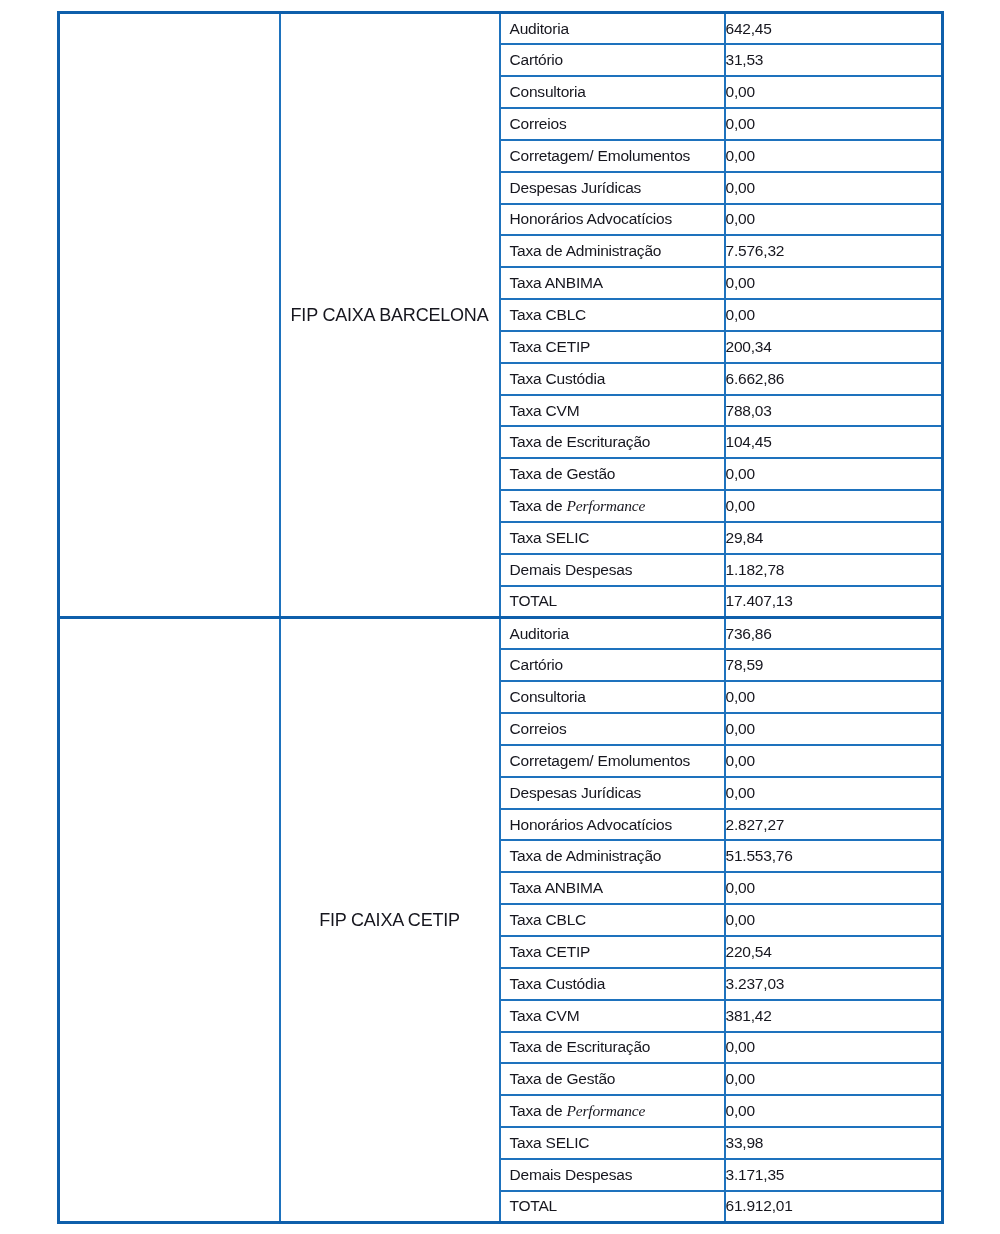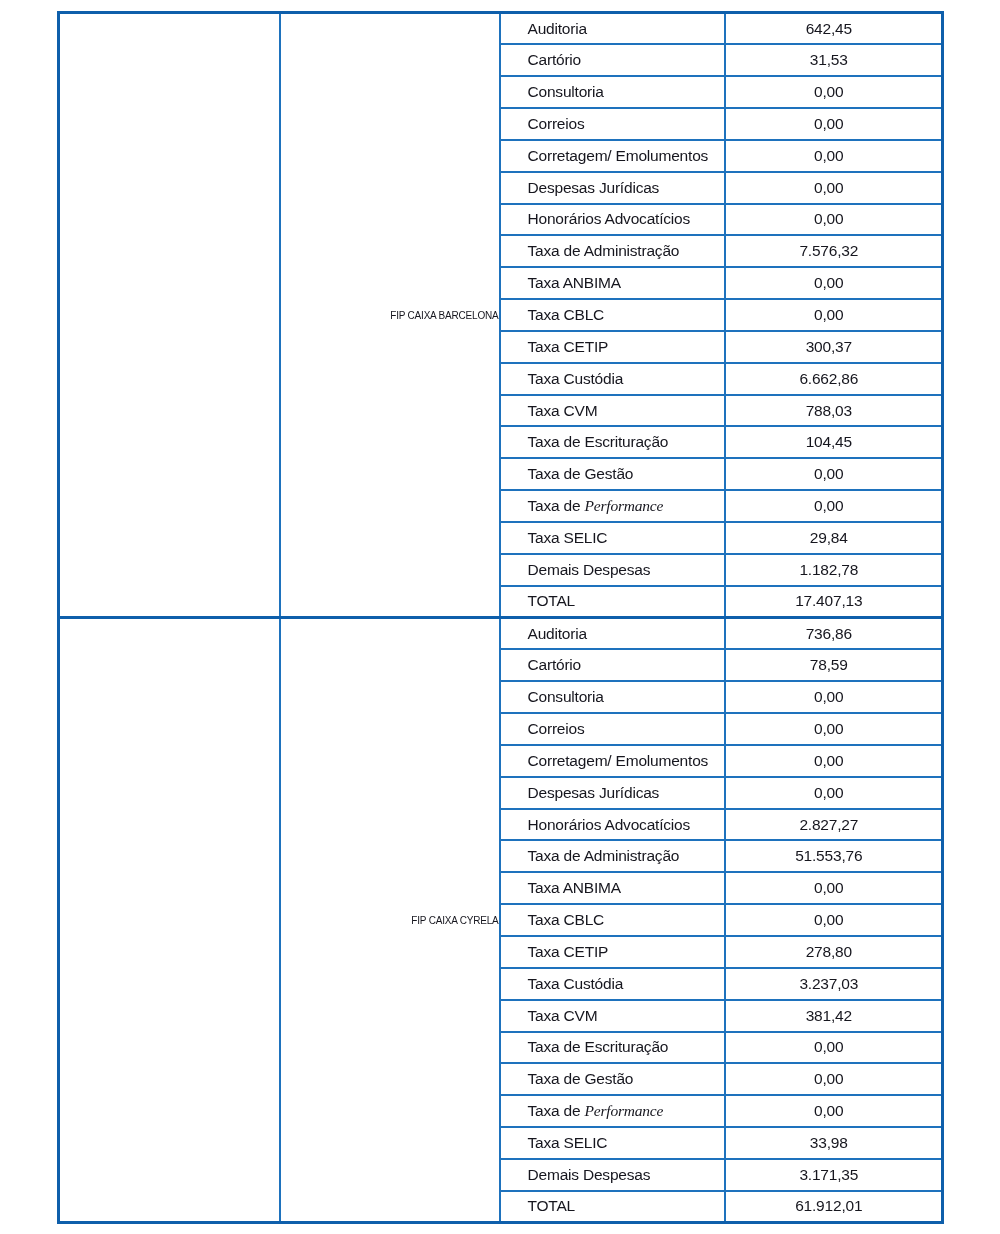--- a/index.html
+++ b/index.html
@@ -39,26 +39,26 @@
     border:2px solid var(--line);
     font-size:15.5px;
     letter-spacing:-0.2px;
     color:var(--ink);
     vertical-align:middle;
     overflow:hidden;
     white-space:nowrap;
   }
   td.empty-cell{ background:#ffffff; }
   td.fund-cell{
-    text-align:right;
+    text-align:center;
     vertical-align:middle;
-    font-size:10px;
-  }
-  td.label-cell{ padding-left:27px; text-align:left;margin-top:7px; }
-  td.value-cell{ padding-right:9px; text-align:center; }
+    font-size:18px;
+  }
+  td.label-cell{ padding-left:9px; text-align:left;margin-top:7px; }
+  td.value-cell{ padding-right:9px; text-align:left; }
   tr.total-row td.label-cell,
   tr.total-row td.value-cell{ font-weight:normal; }
   td.label-cell i{ font-style:italic;font-family:Liberation Serif, serif; }
 </style>
 </head>
 <body>
 
 <div class="page">
   <table class="expense-table">
     <colgroup>
@@ -106,21 +106,21 @@
         <tr class="expense-row">
     <td class="label-cell"><span>Taxa ANBIMA</span></td>
     <td class="value-cell">0,00</td>
   </tr>
         <tr class="expense-row">
     <td class="label-cell"><span>Taxa CBLC</span></td>
     <td class="value-cell">0,00</td>
   </tr>
         <tr class="expense-row">
     <td class="label-cell"><span>Taxa CETIP</span></td>
-    <td class="value-cell">300,37</td>
+    <td class="value-cell">200,34</td>
   </tr>
         <tr class="expense-row">
     <td class="label-cell"><span>Taxa Custódia</span></td>
     <td class="value-cell">6.662,86</td>
   </tr>
         <tr class="expense-row">
     <td class="label-cell"><span>Taxa CVM</span></td>
     <td class="value-cell">788,03</td>
   </tr>
         <tr class="expense-row">
@@ -144,21 +144,21 @@
     <td class="value-cell">1.182,78</td>
   </tr>
         <tr class="expense-row total-row">
     <td class="label-cell"><span>TOTAL</span></td>
     <td class="value-cell">17.407,13</td>
   </tr>
       </tbody>
       <tbody class="section">
         <tr class="expense-row">
     <td class="empty-cell" rowspan="19"></td>
-          <td class="fund-cell" rowspan="19">FIP CAIXA CYRELA</td>
+          <td class="fund-cell" rowspan="19">FIP CAIXA CETIP</td>
           <td class="label-cell"><span>Auditoria</span></td>
     <td class="value-cell">736,86</td>
   </tr>
         <tr class="expense-row">
     <td class="label-cell"><span>Cartório</span></td>
     <td class="value-cell">78,59</td>
   </tr>
         <tr class="expense-row">
     <td class="label-cell"><span>Consultoria</span></td>
     <td class="value-cell">0,00</td>
@@ -186,21 +186,21 @@
         <tr class="expense-row">
     <td class="label-cell"><span>Taxa ANBIMA</span></td>
     <td class="value-cell">0,00</td>
   </tr>
         <tr class="expense-row">
     <td class="label-cell"><span>Taxa CBLC</span></td>
     <td class="value-cell">0,00</td>
   </tr>
         <tr class="expense-row">
     <td class="label-cell"><span>Taxa CETIP</span></td>
-    <td class="value-cell">278,80</td>
+    <td class="value-cell">220,54</td>
   </tr>
         <tr class="expense-row">
     <td class="label-cell"><span>Taxa Custódia</span></td>
     <td class="value-cell">3.237,03</td>
   </tr>
         <tr class="expense-row">
     <td class="label-cell"><span>Taxa CVM</span></td>
     <td class="value-cell">381,42</td>
   </tr>
         <tr class="expense-row">

